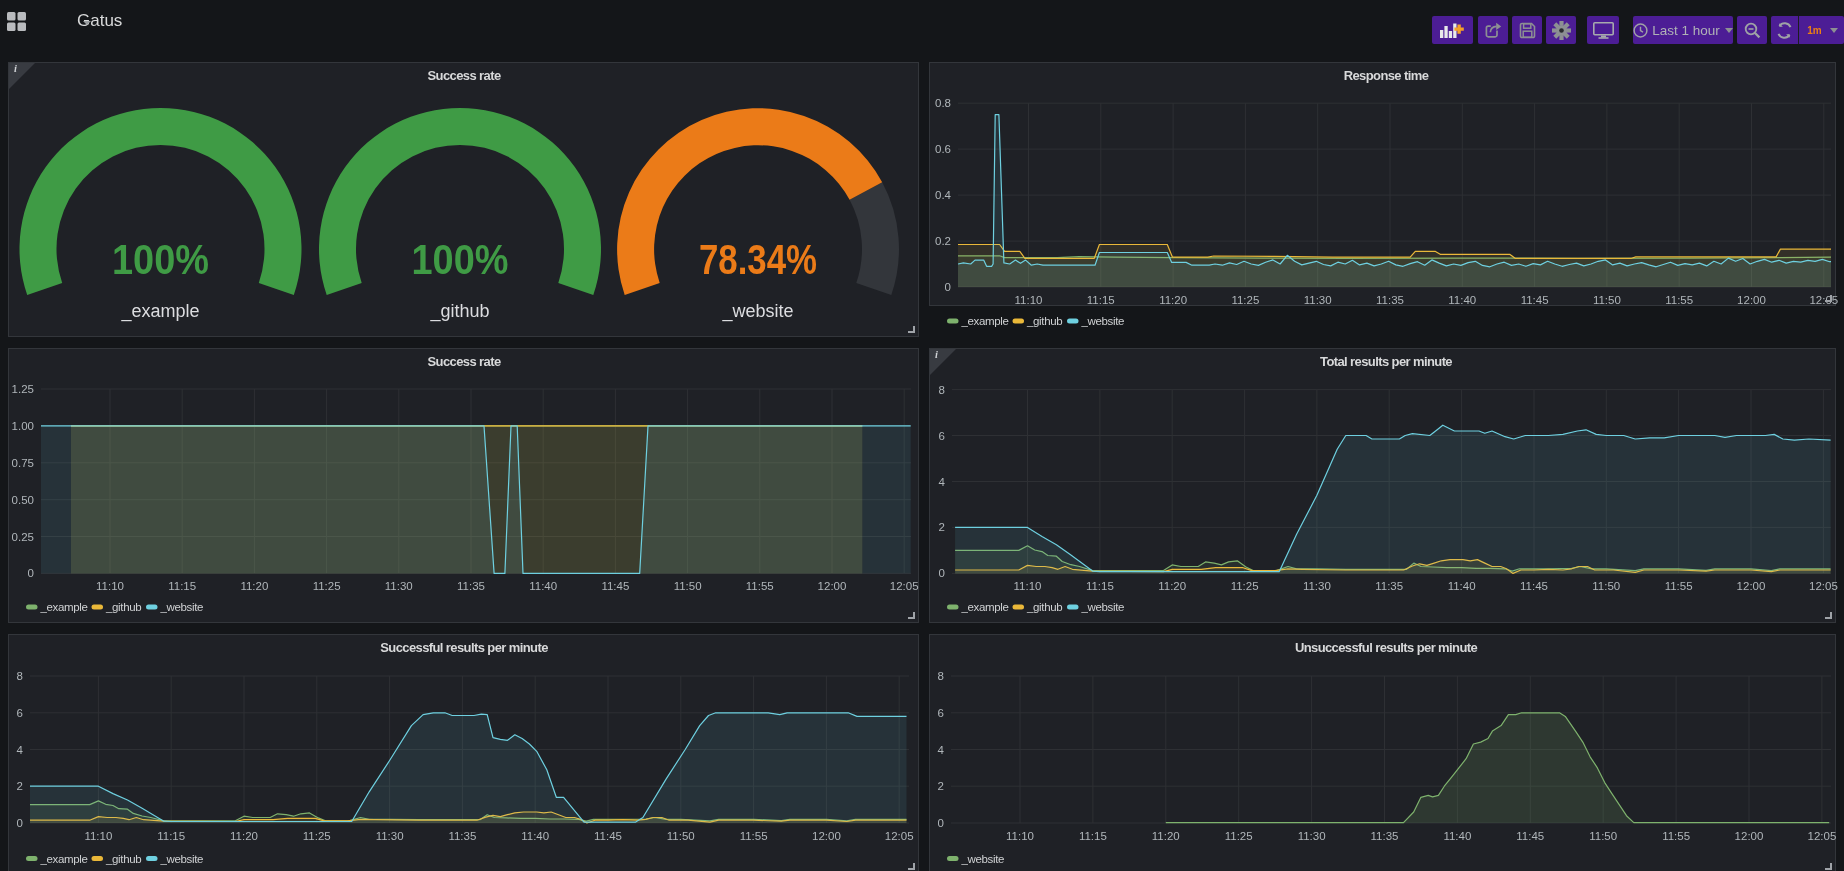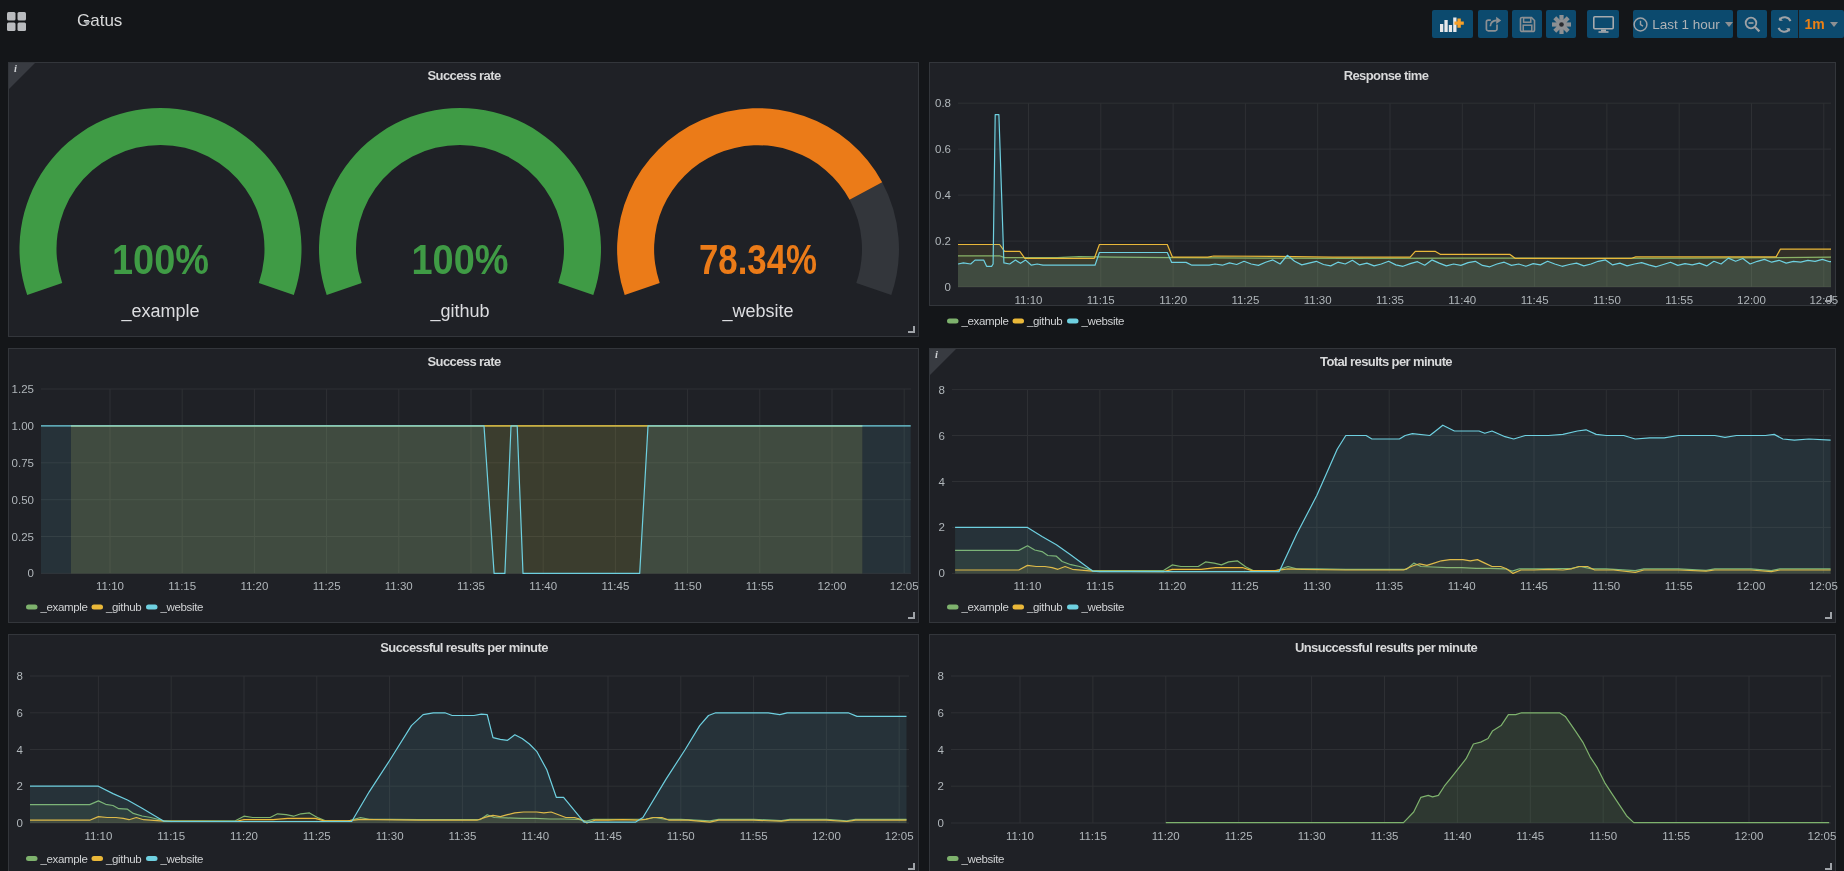--- a/index.html
+++ b/index.html
@@ -1,21 +1,21 @@
 <!DOCTYPE html>
 <html><head><meta charset="utf-8"><style>
 
 * { margin:0; padding:0; box-sizing:border-box; }
 body { width:1844px; height:871px; background:#141619; font-family:"Liberation Sans", sans-serif; overflow:hidden; position:relative; }
 .panel { position:absolute; background:#1f2126; border:1px solid #33363b; }
 .panel svg { position:absolute; top:0; left:0; overflow:visible; }
 .corner { position:absolute; top:0; left:0; width:0; height:0; border-top:26px solid #383b41; border-right:26px solid transparent; }
 .corner-i { position:absolute; top:0px; left:5px; font-family:"Liberation Serif", serif; font-style:italic; font-weight:bold; font-size:10.5px; color:#cfd2d5; }
 .rsz { position:absolute; right:3px; bottom:3px; width:7px; height:7px; border-right:2px solid #9fa3a8; border-bottom:2px solid #9fa3a8; }
-.navbtn { position:absolute; top:10px; height:28px; background:#0c4a6e; border-radius:2px; display:flex; align-items:center; justify-content:center; }
+.navbtn { position:absolute; top:16px; height:28px; background:#4c1d95; border-radius:2px; display:flex; align-items:center; justify-content:center; }
 
 </style></head><body>
 <div style="position:absolute;left:7px;top:12px;"><svg width="19" height="19" viewBox="0 0 19 19">
       <rect x="0" y="0" width="8.5" height="8.5" rx="1.5" fill="#b9bbbe"></rect>
       <rect x="10.5" y="0" width="8.5" height="8.5" rx="1.5" fill="#b9bbbe"></rect>
       <rect x="0" y="10.5" width="8.5" height="8.5" rx="1.5" fill="#b9bbbe"></rect>
       <rect x="10.5" y="10.5" width="8.5" height="8.5" rx="1.5" fill="#b9bbbe"></rect>
     </svg></div>
 <div style="position:absolute;left:33px;top:11px;font-size:17px;color:#d8d9da;margin-left:44px;">Gatus</div>
 <div style="position:absolute;left:83px;top:21px;width:0;height:0;border-left:4px solid transparent;border-right:4px solid transparent;border-top:4.5px solid #9a9da0;"></div>
@@ -82,21 +82,21 @@
 <div class="navbtn" style="left:1771px;width:73px;">
     <span style="display:flex;align-items:center;justify-content:center;width:27px;">
       <svg width="17" height="17" viewBox="0 0 17 17">
         <path d="M14.5 5.2 A6.3 6.3 0 0 0 3.4 4.1" fill="none" stroke="#9fa2a6" stroke-width="2"></path>
         <path d="M3.3 1.2 v3.6 h3.6 z" fill="#9fa2a6"></path>
         <path d="M2.5 11.8 a6.3 6.3 0 0 0 11.1 1.1" fill="none" stroke="#9fa2a6" stroke-width="2"></path>
         <path d="M13.7 15.8 v-3.6 h-3.6 z" fill="#9fa2a6"></path>
       </svg>
     </span>
     <span style="width:1px;height:28px;background:#1c1d20;"></span>
-    <span style="color:#eb8014;font-size:14px;font-weight:bold;flex:1;text-align:center;">1m</span>
+    <span style="color:#eb8014;font-size:10px;font-weight:bold;flex:1;text-align:center;">1m</span>
     <span style="margin-right:6px;"><span style="display:inline-block;width:0;height:0;border-left:4.5px solid transparent;border-right:4.5px solid transparent;border-top:5px solid #8d9093;vertical-align:middle;"></span></span>
   </div>
 <div class="panel" style="left:8px;top:62px;width:911px;height:275px;">
 <svg width="911" height="275" viewBox="0 0 911 275" font-family="Liberation Sans, sans-serif">
       <text x="455" y="17" font-size="13" font-weight="bold" letter-spacing="-0.6" fill="#d8d9da" text-anchor="middle">Success rate</text>
 <path d="M18.2,231.9 A141,141 0 1 1 284.8,231.9 L249.8,219.9 A104,104 0 1 0 53.2,219.9 Z" fill="#3f9b45"></path>
 <text x="151.5" y="211" font-size="43" font-weight="bold" fill="#3f9b45" text-anchor="middle" textLength="97" lengthAdjust="spacingAndGlyphs">100%</text>
 <text x="151.5" y="254" font-size="18" fill="#dcdde0" text-anchor="middle">_example</text>
 <path d="M317.7,231.9 A141,141 0 1 1 584.3,231.9 L549.3,219.9 A104,104 0 1 0 352.7,219.9 Z" fill="#3f9b45"></path>
 <text x="451" y="211" font-size="43" font-weight="bold" fill="#3f9b45" text-anchor="middle" textLength="97" lengthAdjust="spacingAndGlyphs">100%</text>

